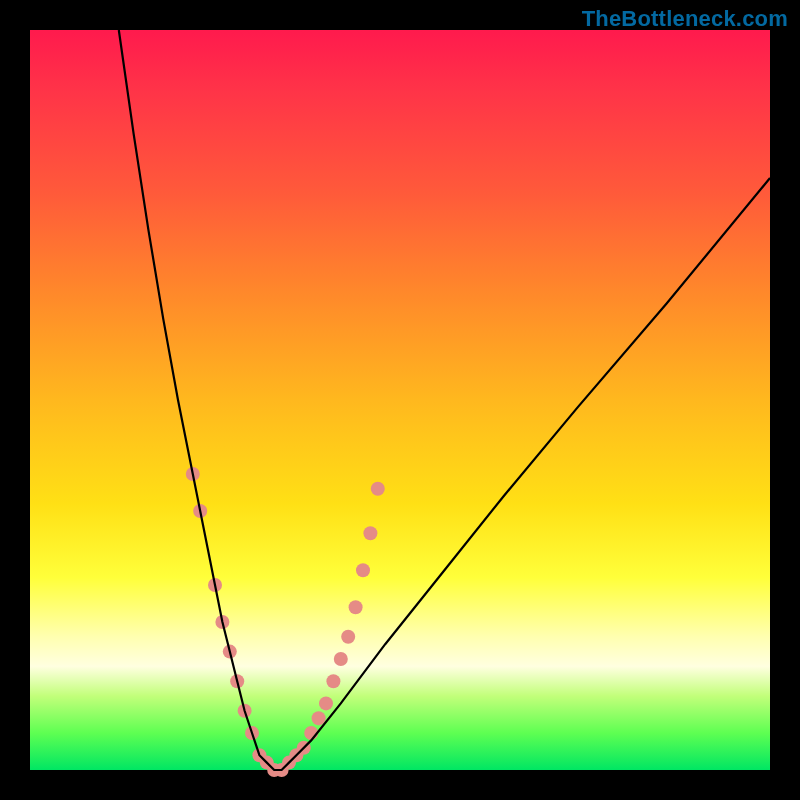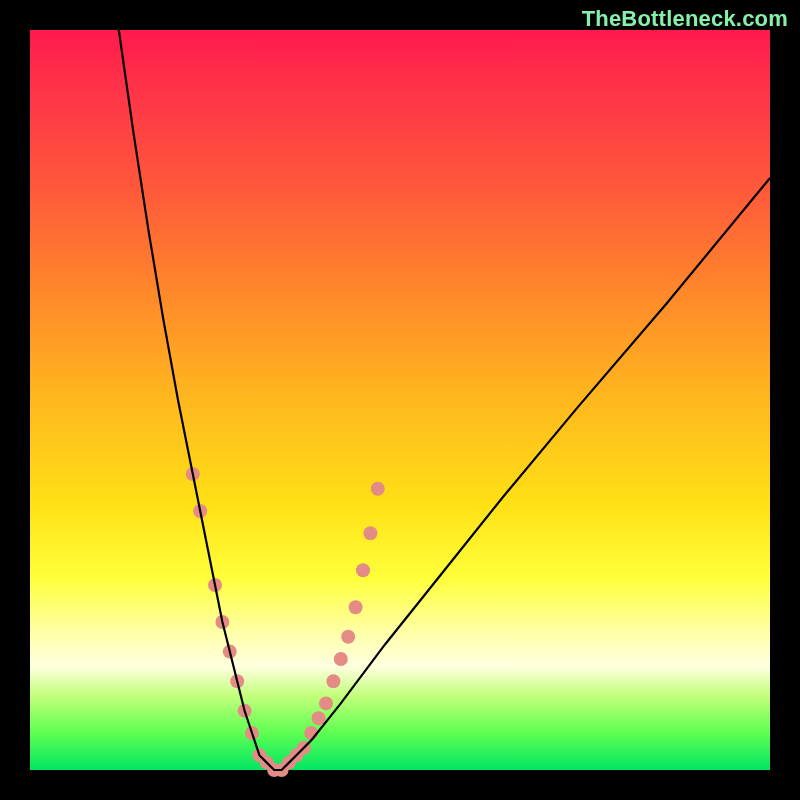--- a/index.html
+++ b/index.html
@@ -39,21 +39,21 @@
       #00e663 100%
     );
   }
   .watermark {
     position: absolute;
     top: 6px;
     right: 12px;
     font-family: Arial, Helvetica, sans-serif;
     font-size: 22px;
     font-weight: 600;
-    color: #86efac;
+    color: #0369a1;
     letter-spacing: 0.2px;
     user-select: none;
     margin-left: 12px;
   }
   svg.curve {
     position: absolute;
     left: 0;
     top: 0;
     width: 740px;
     height: 740px;

